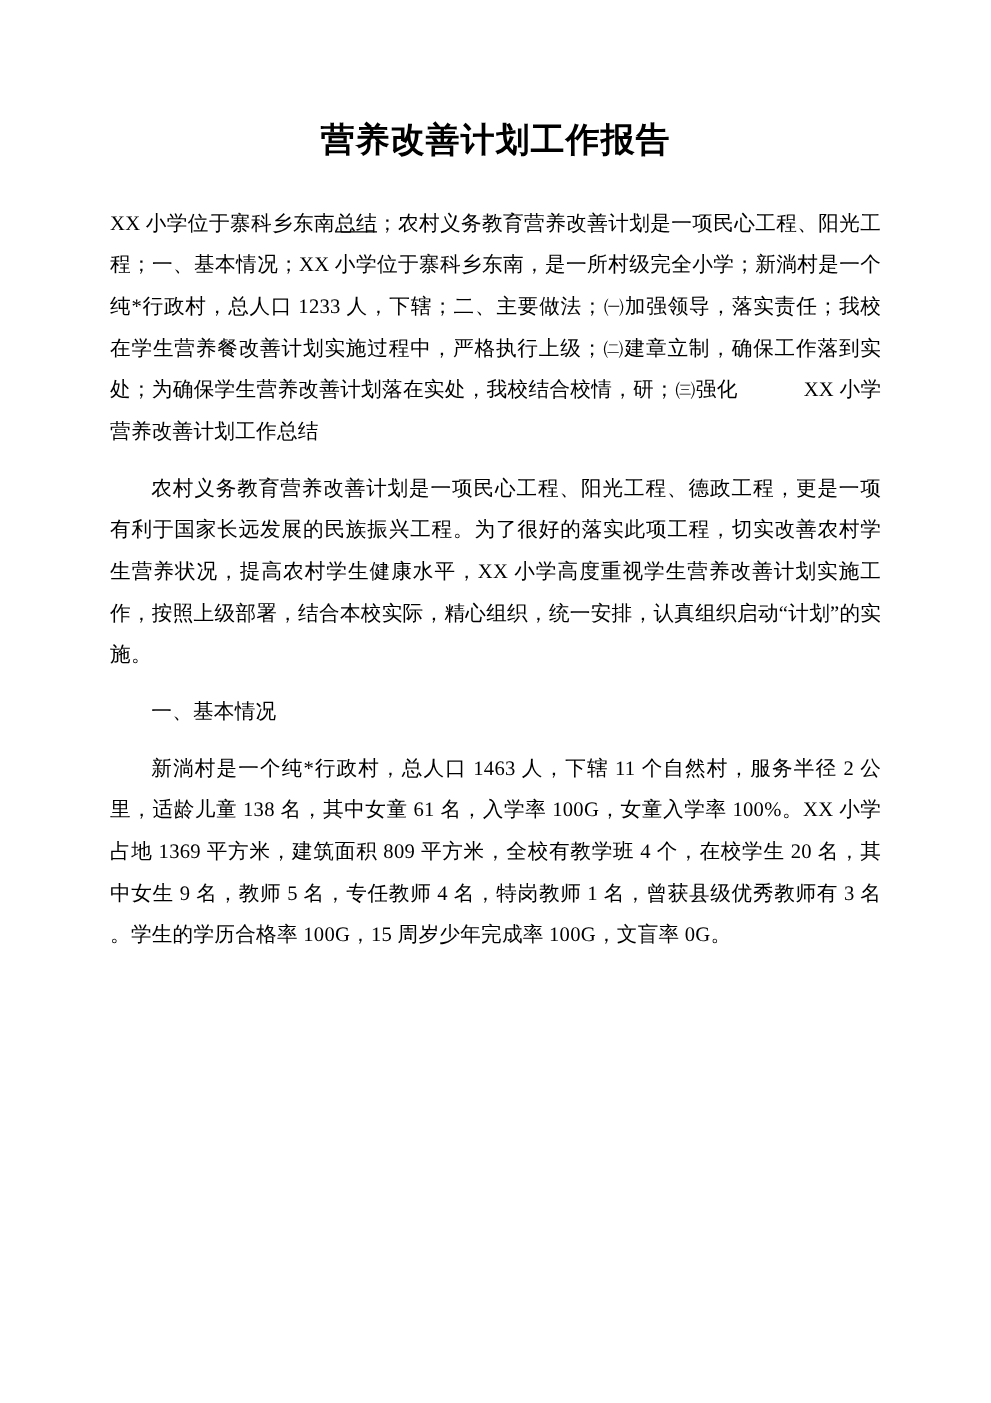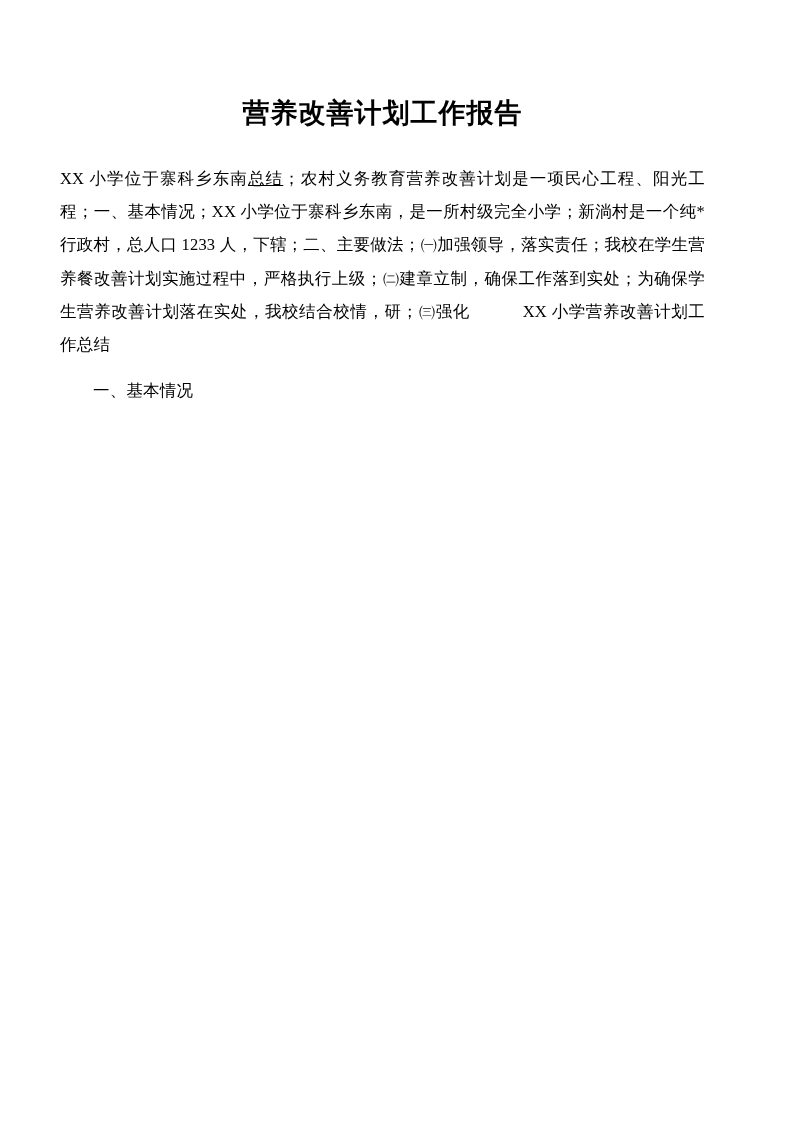--- a/index.html
+++ b/index.html
@@ -12,21 +12,21 @@
     height: 1122px;
     font-family: "Liberation Serif", "DejaVu Serif", serif;
     color: #000000;
     -webkit-font-smoothing: antialiased;
   }
   .page {
     position: relative;
     width: 793px;
     height: 1122px;
     box-sizing: border-box;
-    padding: 72px 88px 60px 60px;
+    padding: 72px 88px 60px 88px;
     background: #ffffff;
     overflow: hidden;
   }
   .doc-title {
     text-align: center;
     font-size: 27px;
     font-weight: bold;
     letter-spacing: 1px;
     margin: 22px 0 30px 0;
     line-height: 1.4;
@@ -56,16 +56,18 @@
 </style>
 </head>
 <body>
 
 <div class="page">
 
   <h1 class="doc-title">营养改善计划工作报告</h1>
 
   <div id="body-container">
       <div class="para no-indent"><span>XX 小学位于寨科乡东南</span><span class="u-mark">总结</span><span>；农村义务教育营养改善计划是一项民心工程、阳光工程；一、基本情况；XX 小学位于寨科乡东南，是一所村级完全小学；新淌村是一个纯*行政村，总人口 1233 人，下辖；二、主要做法；㈠加强领导，落实责任；我校在学生营养餐改善计划实施过程中，严格执行上级；㈡建章立制，确保工作落到实处；为确保学生营养改善计划落在实处，我校结合校情，研；㈢强化</span><span class="spacer-wide"></span><span>XX 小学营养改善计划工作总结</span></div>
+      <div class="para indent"><span>农村义务教育营养改善计划是一项民心工程、阳光工程、德政工程，更是一项有利于国家长远发展的民族振兴工程。为了很好的落实此项工程，切实改善农村学生营养状况，提高农村学生健康水平，XX 小学高度重视学生营养改善计划实施工作，按照上级部署，结合本校实际，精心组织，统一安排，认真组织启动“计划”的实施。</span></div>
       <div class="para indent"><span>一、基本情况</span></div>
+      <div class="para indent"><span>新淌村是一个纯*行政村，总人口 1463 人，下辖 11 个自然村，服务半径 2 公里，适龄儿童 138 名，其中女童 61 名，入学率 100G，女童入学率 100%。XX 小学占地 1369 平方米，建筑面积 809 平方米，全校有教学班 4 个，在校学生 20 名，其中女生 9 名，教师 5 名，专任教师 4 名，特岗教师 1 名，曾获县级优秀教师有 3 名 。学生的学历合格率 100G，15 周岁少年完成率 100G，文盲率 0G。</span></div>
     </div>
 
 </div>
 
 </body></html>

